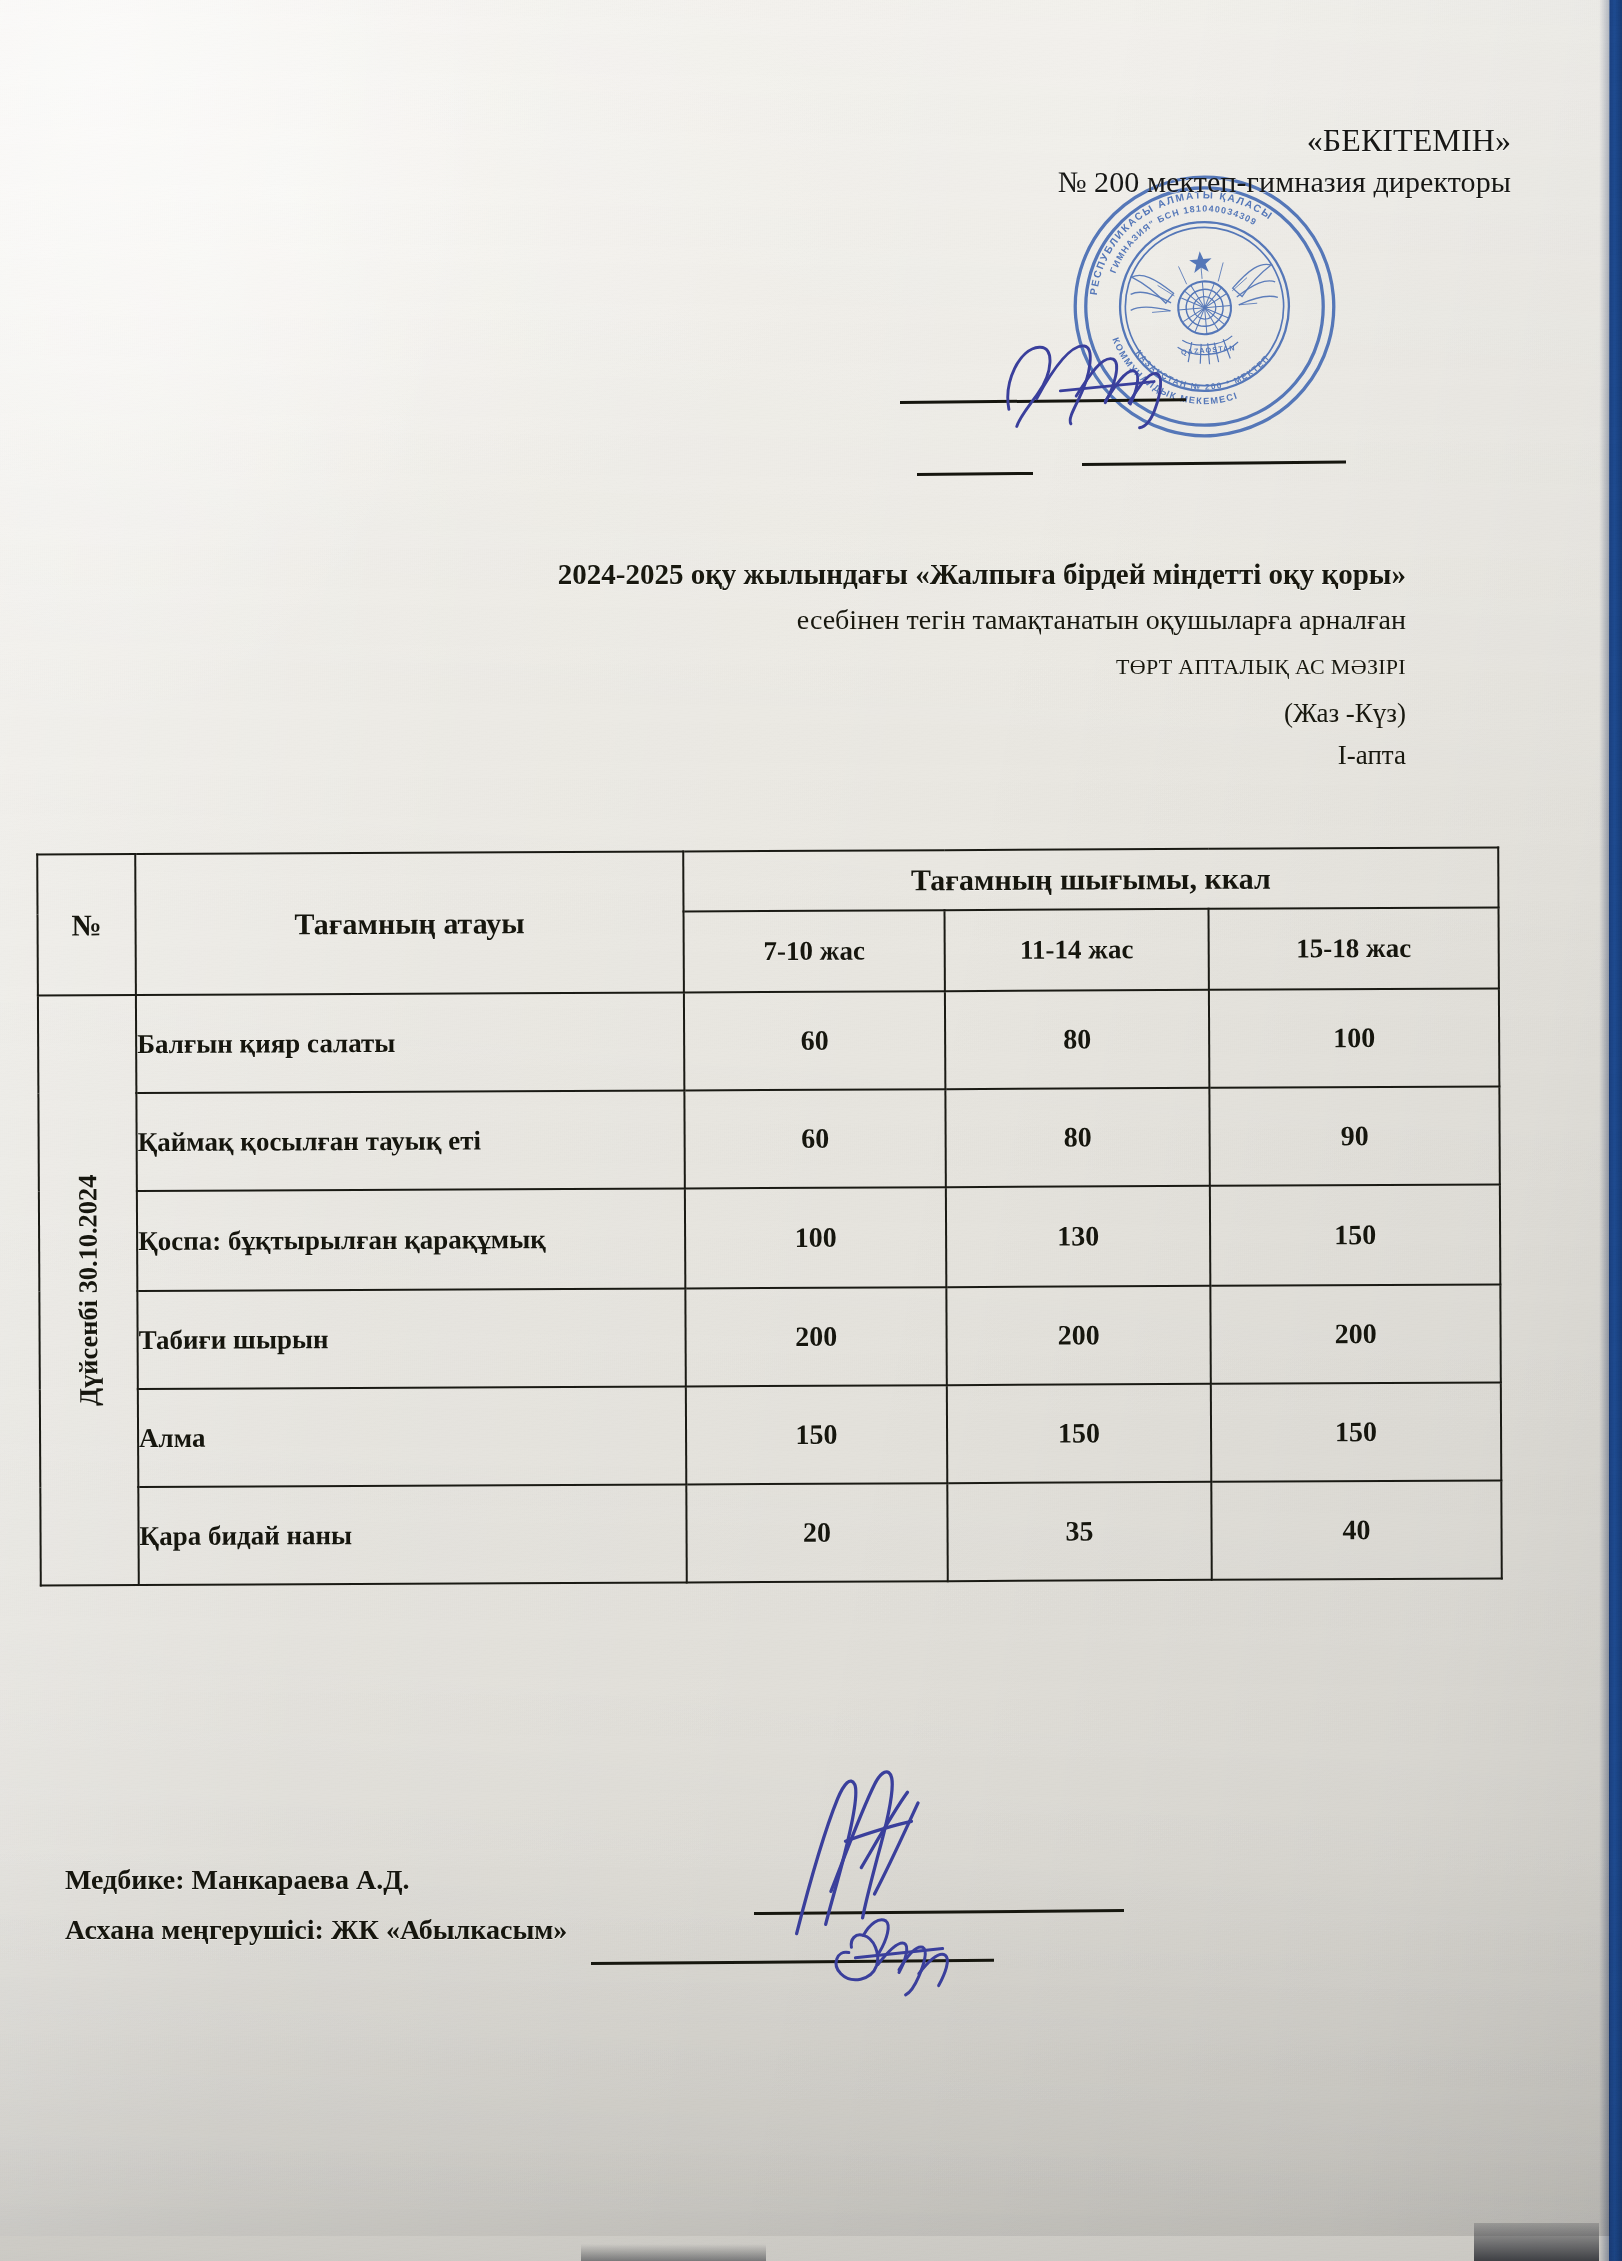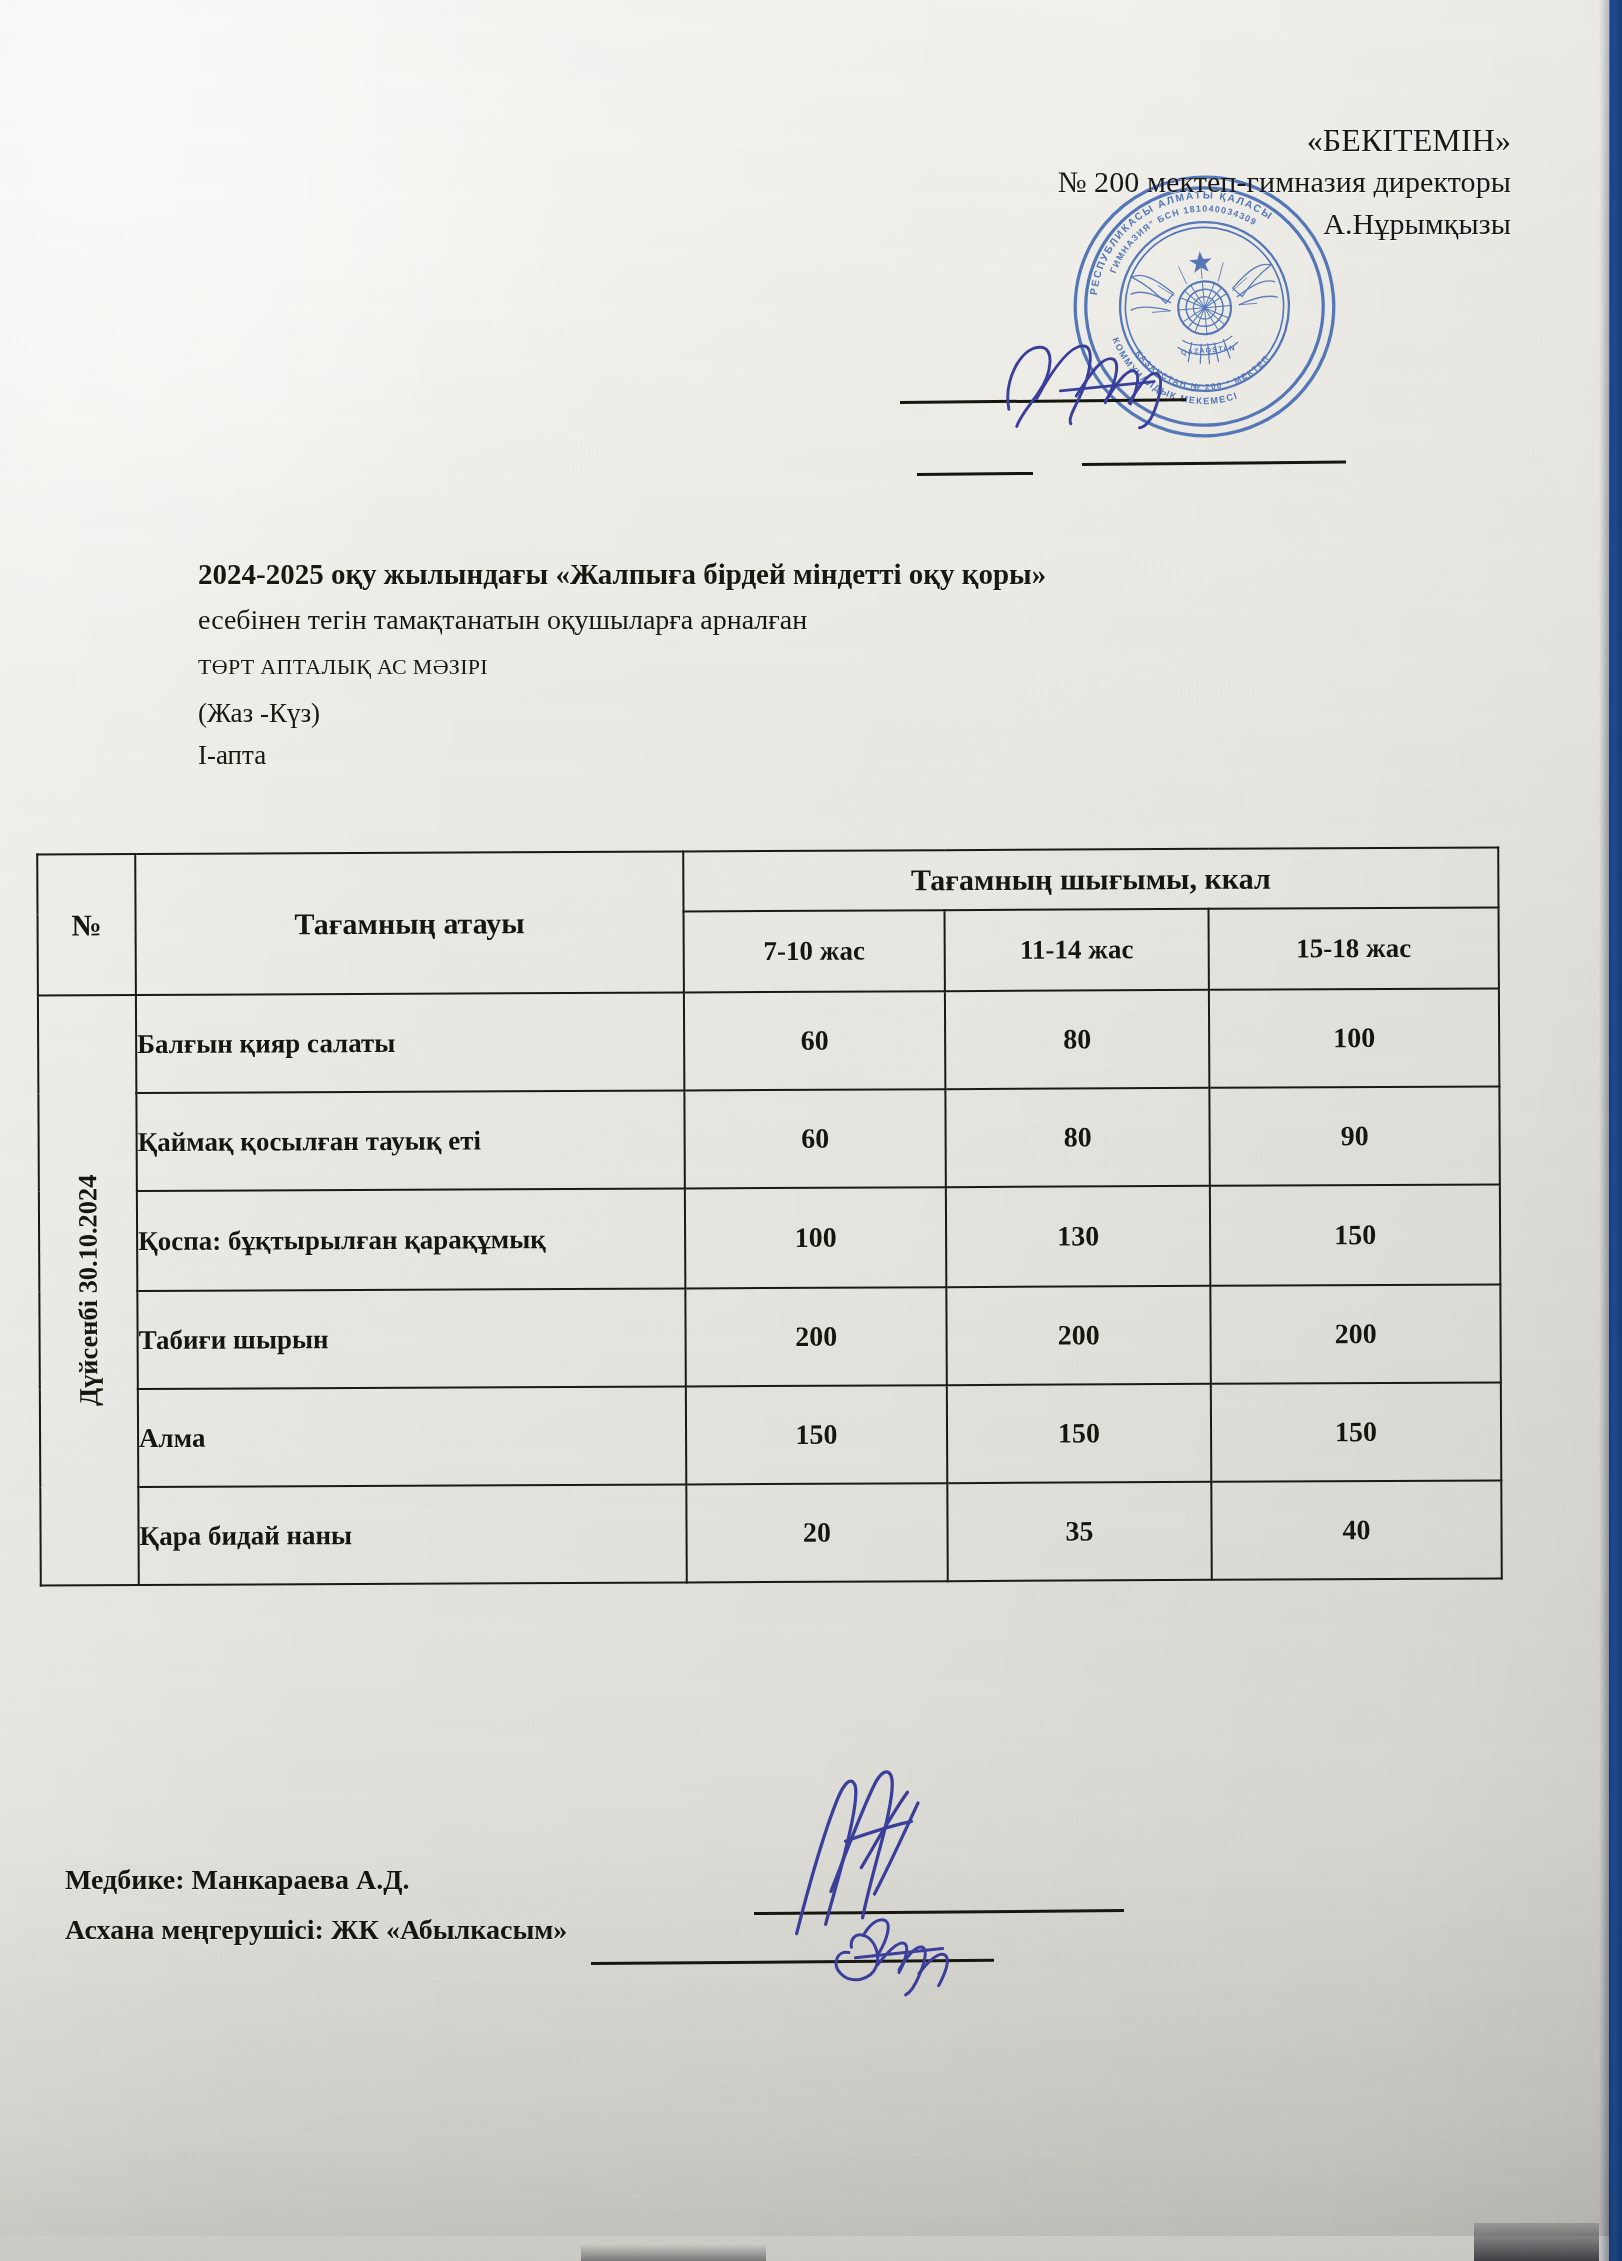--- a/index.html
+++ b/index.html
@@ -143,21 +143,21 @@
     z-index: 8;
     pointer-events: none;
   }
 
   
   .doc-title {
     position: absolute;
     left: 198px;
     top: 551px;
     width: 1208px;
-    text-align: left;
+    text-align: right;
     color: #18180f;
     z-index: 6;
   }
   .doc-title .t1 {
     font-size: 29px;
     font-weight: bold;
     line-height: 46px;
     white-space: nowrap;
     text-shadow: 0 0.7px 0 rgba(255,255,255,.5);
   }
@@ -395,21 +395,20 @@
         <path d="M 164 108 C 178 86, 196 58, 208 62 C 218 66, 212 92, 202 112"></path>
         <path d="M 200 110 C 214 88, 230 62, 242 66 C 252 70, 248 96, 240 118 C 234 136, 226 146, 216 148"></path>
         <path d="M 96 92 L 238 78"></path>
       </g>
     </svg>
   </div>
 
   <div class="approval">
     <div class="ln big">«БЕКІТЕМІН»</div>
     <div class="ln">№ 200 мектеп-гимназия директоры</div>
-    <div class="ln">А.Нұрымқызы</div>
   </div>
   <div class="sig-rule r1"></div>
   <div class="sig-rule r2"></div>
   <div class="sig-rule r2b"></div>
 
   <div class="doc-title">
     <div class="t1">2024-2025 оқу жылындағы  «Жалпыға бірдей міндетті оқу қоры»</div>
     <div class="t2">есебінен тегін тамақтанатын оқушыларға арналған</div>
     <div class="t3">ТӨРТ АПТАЛЫҚ АС МӘЗІРІ</div>
     <div class="t4">(Жаз -Күз)</div>

